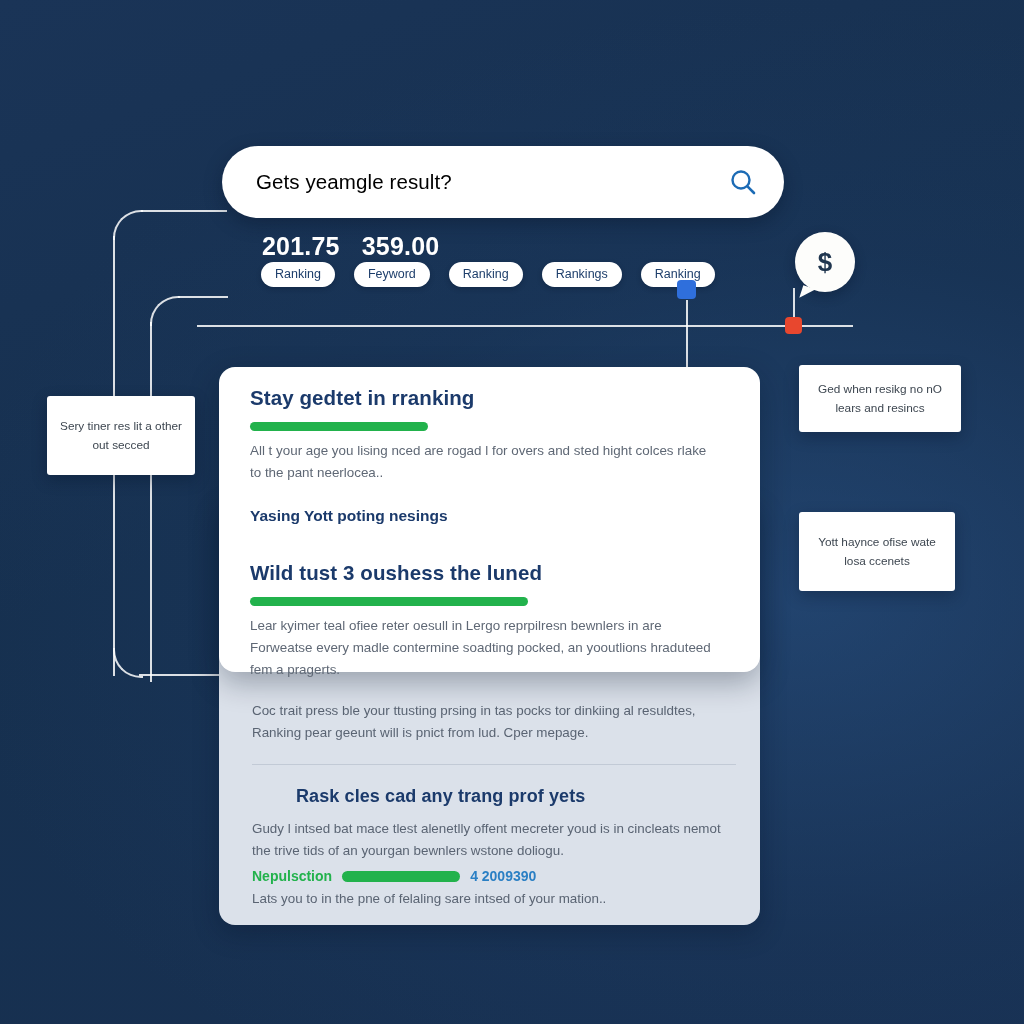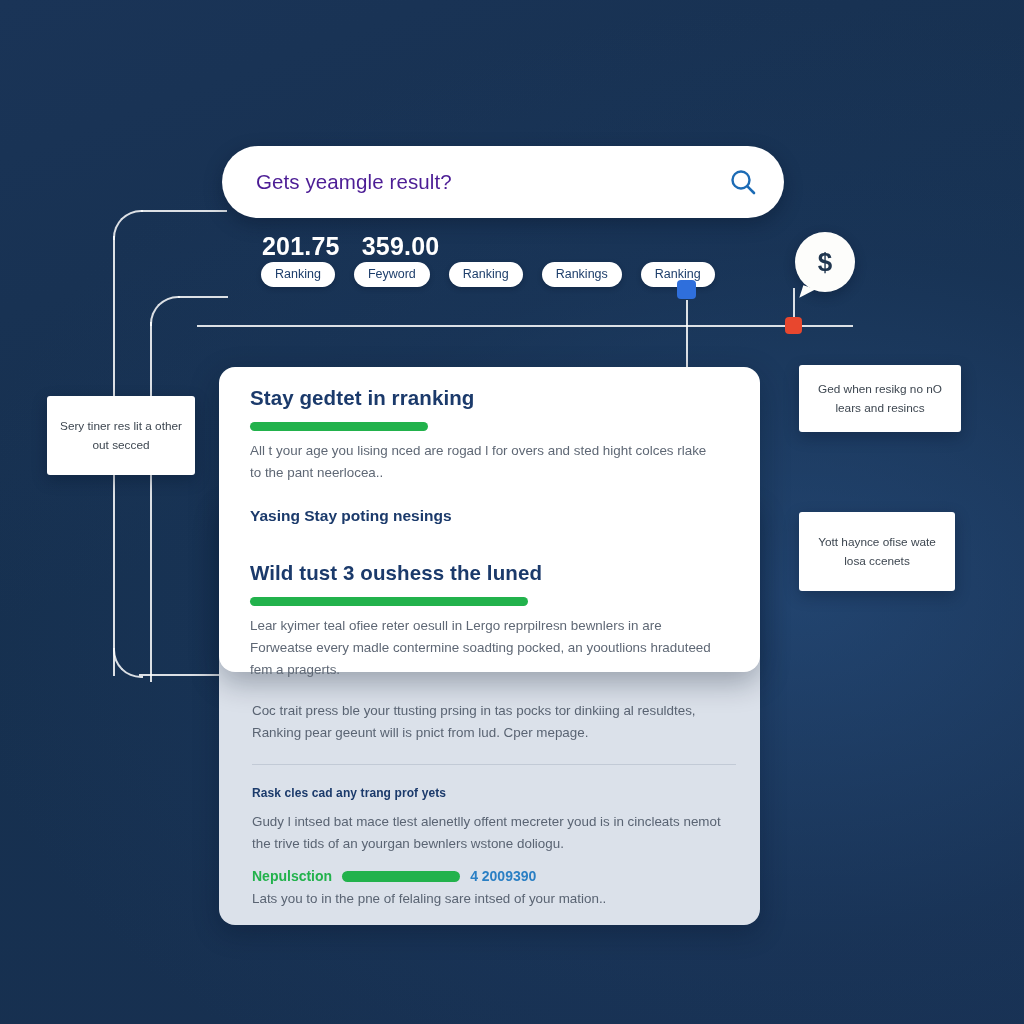--- a/index.html
+++ b/index.html
@@ -49,21 +49,21 @@
     border-radius: 38px;
     box-shadow: 0 6px 18px rgba(5,18,38,.35);
     display: flex;
     align-items: center;
     padding: 0 26px 0 34px;
     box-sizing: border-box;
   }
   #searchbar .q {
     flex: 1;
     font-size: 20.5px;
-    color: #4c1d95;
+    color: #000000;
     letter-spacing: .1px;
   }
   .mag {
     width: 30px;
     height: 30px;
     flex: 0 0 auto;
   }
 
   
   #stats {
@@ -158,24 +158,25 @@
   }
   .divider {
     position: absolute;
     left: 252px;
     top: 764px;
     width: 484px;
     height: 1px;
     background: #c2cad6;
   }
   .h-dark {
-    font-size: 12px;
+    font-size: 18px;
     font-weight: bold;
     color: #1b3a6b;
     letter-spacing: .1px;
+    margin-left: 44px;
   }
 
   
   #card {
     position: absolute;
     left: 219px;
     top: 367px;
     width: 541px;
     height: 305px;
     background: #ffffff;
@@ -341,21 +342,21 @@
 
   <div id="cardinner">
 
     <div>
       <div class="h-big">Stay gedtet in rranking</div>
       <div class="bar" style="width:178px;"></div>
       <div class="body-card">All t your age you lising nced are rogad l for overs and sted hight colces rlake to the pant neerlocea..</div>
     </div>
 
     <div style="margin-top:24px;">
-      <div class="h-mid">Yasing Stay poting nesings</div>
+      <div class="h-mid">Yasing Yott poting nesings</div>
     </div>
 
     <div style="margin-top:36px;">
       <div class="h-big">Wild tust 3 oushess the luned</div>
       <div class="bar" style="width:278px;"></div>
       <div class="body-card">Lear kyimer teal ofiee reter oesull in Lergo reprpilresn bewnlers in are Forweatse every madle contermine soadting pocked, an yooutlions hraduteed fem a pragerts.</div>
     </div>
 
   </div>
 

